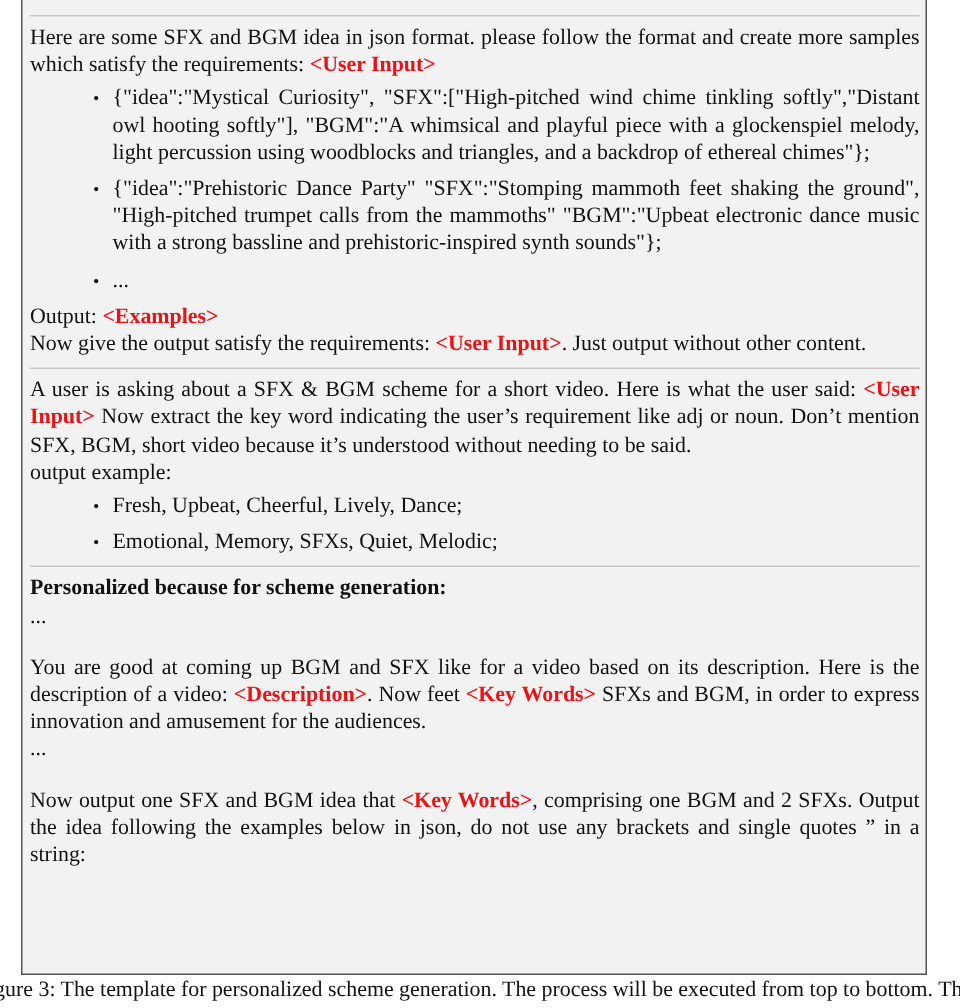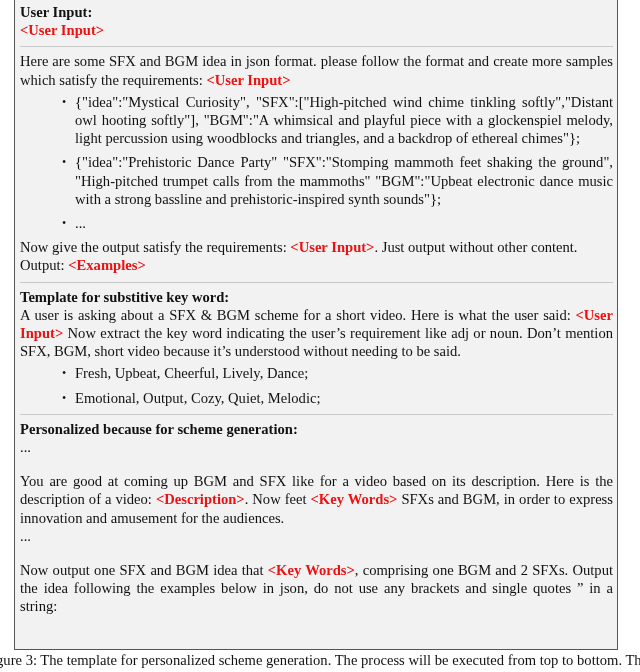--- a/index.html
+++ b/index.html
@@ -29,46 +29,42 @@
   .caption {
     position: absolute; left: -8px; top: 651px; width: 700px; white-space: nowrap;
     font-size: 14.6px;
   }
 </style>
 </head>
 <body>
 
 <div class="box">
 
-  <div class="section">
-    <p><span class="b">User Input:</span></p>
-    <p><span class="red">&lt;User Input&gt;</span></p>
-  </div>
 
   <div class="rule"></div>
 
   <div class="section">
     <p class="justify"><span>Here are some SFX and BGM idea in json format. please follow the format and create more samples which satisfy the requirements: </span><span class="red">&lt;User Input&gt;</span></p>
     <ul>
       <li>{"idea":"Mystical Curiosity", "SFX":["High-pitched wind chime tinkling softly","Distant owl hooting softly"], "BGM":"A whimsical and playful piece with a glockenspiel melody, light percussion using woodblocks and triangles, and a backdrop of ethereal chimes"};</li>
       <li>{"idea":"Prehistoric Dance Party" "SFX":"Stomping mammoth feet shaking the ground", "High-pitched trumpet calls from the mammoths" "BGM":"Upbeat electronic dance music with a strong bassline and prehistoric-inspired synth sounds"};</li>
       <li>...</li>
     </ul>
+    <p><span>Output: </span><span class="red">&lt;Examples&gt;</span></p>
     <p><span>Now give the output satisfy the requirements: </span><span class="red">&lt;User Input&gt;</span><span>. Just output without other content.</span></p>
-    <p><span>Output: </span><span class="red">&lt;Examples&gt;</span></p>
   </div>
 
   <div class="rule"></div>
 
   <div class="section">
-    <p><span class="b">Template for substitive key word:</span></p>
     <p class="justify"><span>A user is asking about a SFX &amp; BGM scheme for a short video. Here is what the user said: </span><span class="red">&lt;User Input&gt;</span> <span>Now extract the key word indicating the user’s requirement like adj or noun. Don’t mention SFX, BGM, short video because it’s understood without needing to be said.</span></p>
+    <p>output example:</p>
     <ul>
       <li>Fresh, Upbeat, Cheerful, Lively, Dance;</li>
-      <li>Emotional, Output, Cozy, Quiet, Melodic;</li>
+      <li>Emotional, Memory, SFXs, Quiet, Melodic;</li>
     </ul>
   </div>
 
   <div class="rule"></div>
 
   <div class="section">
     <p><span class="b">Personalized because for scheme generation:</span></p>
     <p>...</p>
     <div class="gap"></div>
     <p class="justify"><span>You are good at coming up BGM and SFX like for a video based on its description. Here is the description of a video: </span><span class="red">&lt;Description&gt;</span><span>. Now feet </span><span class="red">&lt;Key Words&gt;</span><span> SFXs and BGM, in order to express innovation and amusement for the audiences.</span></p>

